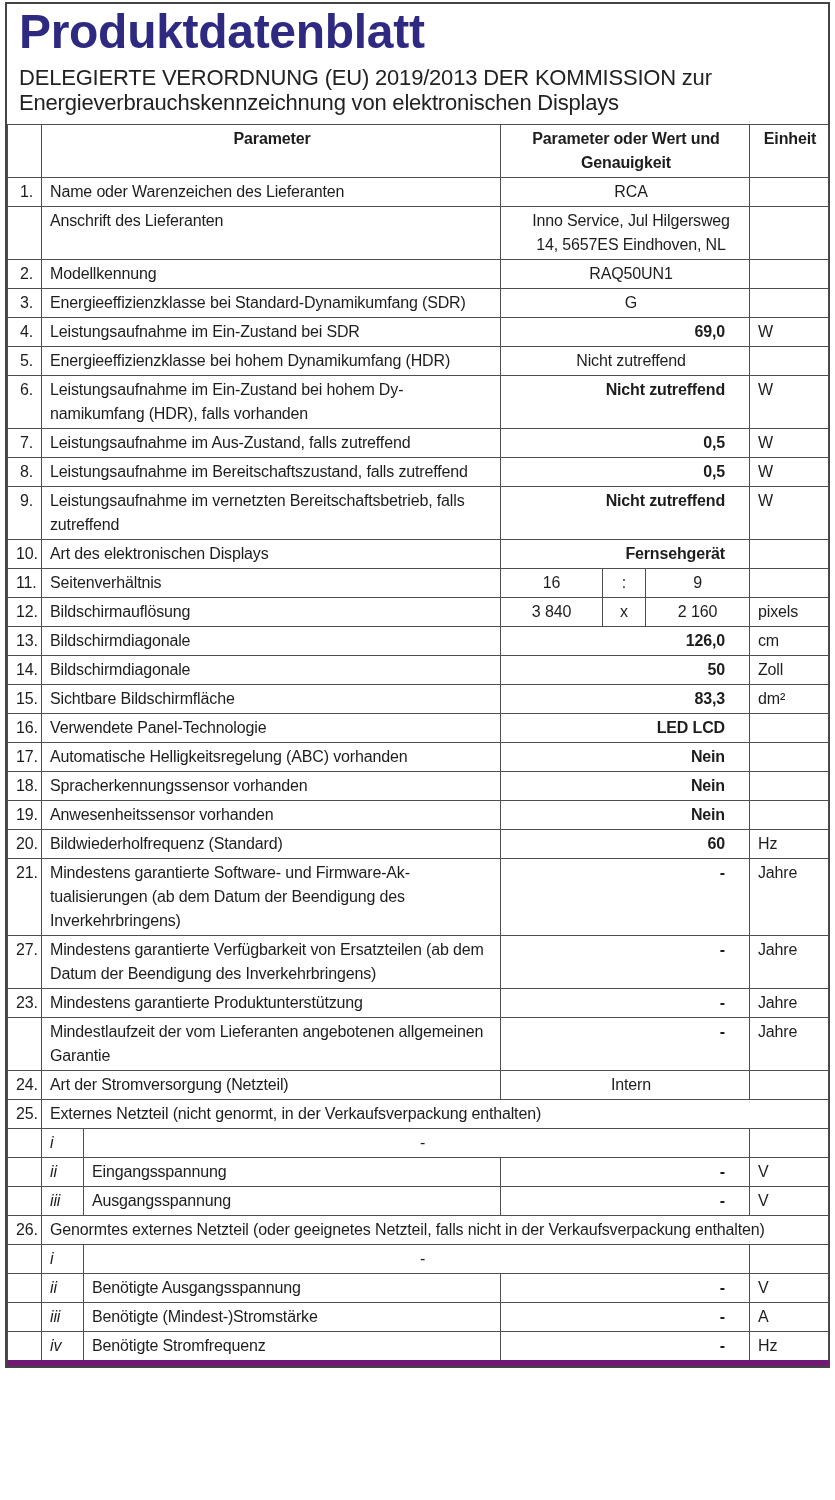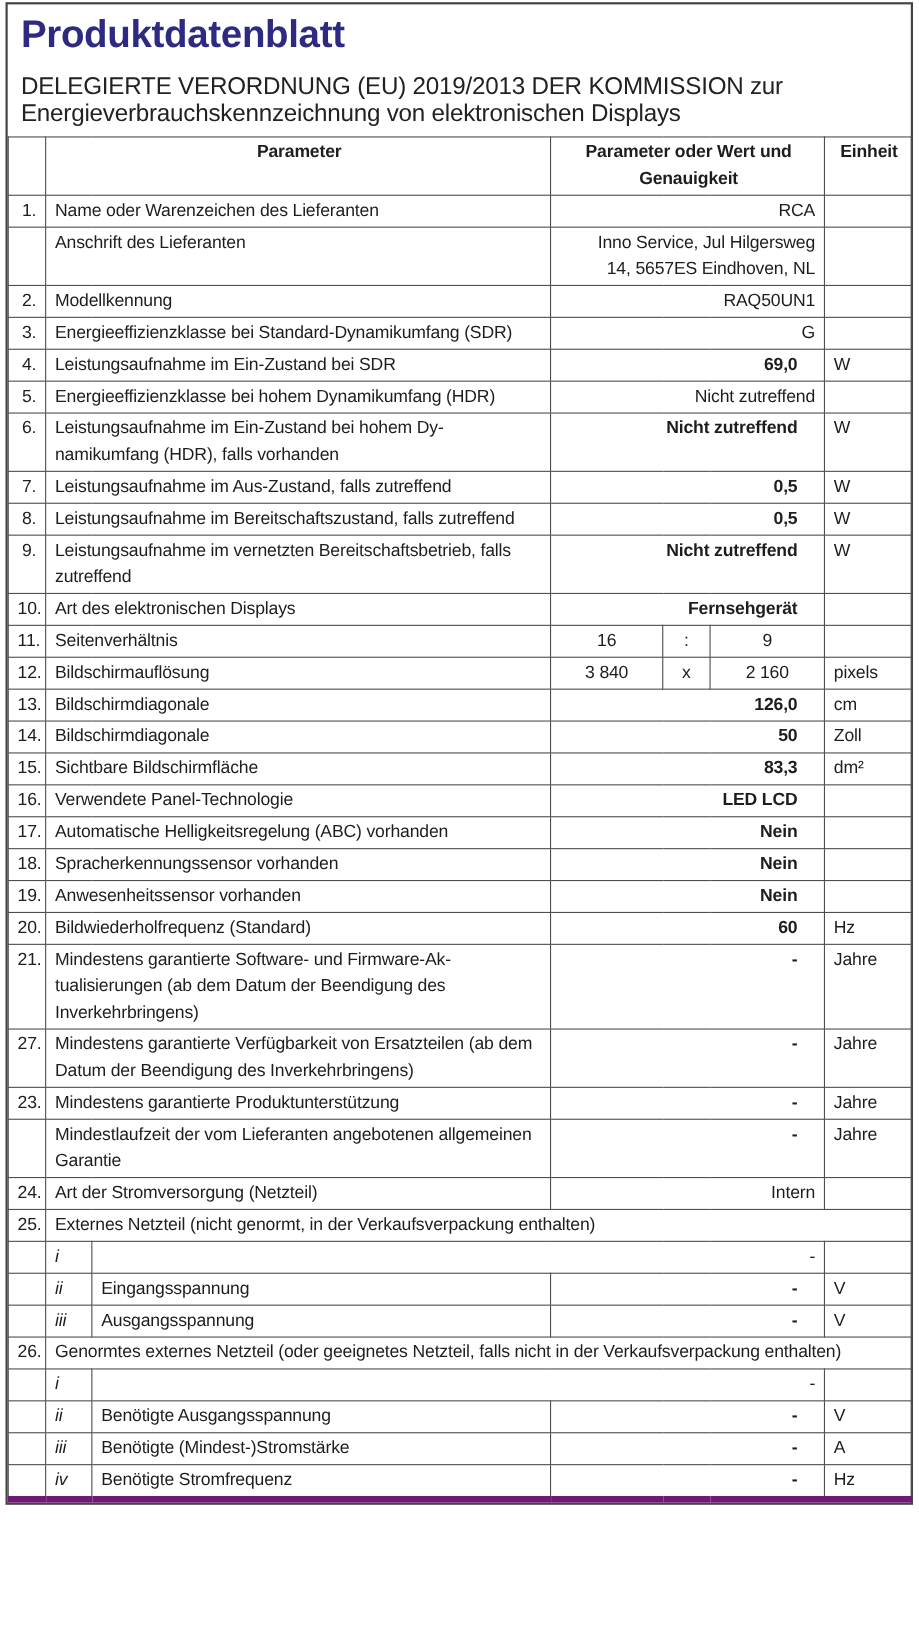--- a/index.html
+++ b/index.html
@@ -13,21 +13,21 @@
     width: 825px;
     margin: 2px 5px;
     border: 2px solid #444444;
     box-sizing: border-box;
     background: #ffffff;
   }
   .header-block {
     padding: 6px 12px 9px 12px;
   }
   .title {
-    font-size: 35px;
+    font-size: 48px;
     font-weight: 700;
     line-height: 44px;
     color: #2e2a82;
     letter-spacing: -0.3px;
   }
   .subtitle {
     font-size: 22px;
     line-height: 25px;
     letter-spacing: -0.2px;
     color: #222222;
@@ -50,21 +50,21 @@
   table.datasheet th {
     text-align: center;
     font-weight: 700;
     padding-left: 10px;
   }
   table.datasheet tr:last-child td { border-bottom: 6px solid #701a75; }
   td.num   { text-align: right; padding-right: 6px; padding-left: 2px; }
   td.roman { font-style: italic; padding-left: 10px; }
   td.param { padding-left: 10px; }
   td.section-cell { padding-left: 10px; }
-  td.val.left   { text-align: right;  padding-left: 20px; }
+  td.val.left   { text-align: center;  padding-left: 20px; }
   td.val.right  { text-align: right; padding-right: 24px; font-weight: bold; }
   td.val.center { text-align: center; margin-left: 36px; }
   td.unit { padding-left: 8px; }
 </style>
 </head>
 <body>
 
 <div class="page">
   <div class="header-block">
     <div class="title">Produktdatenblatt</div>

